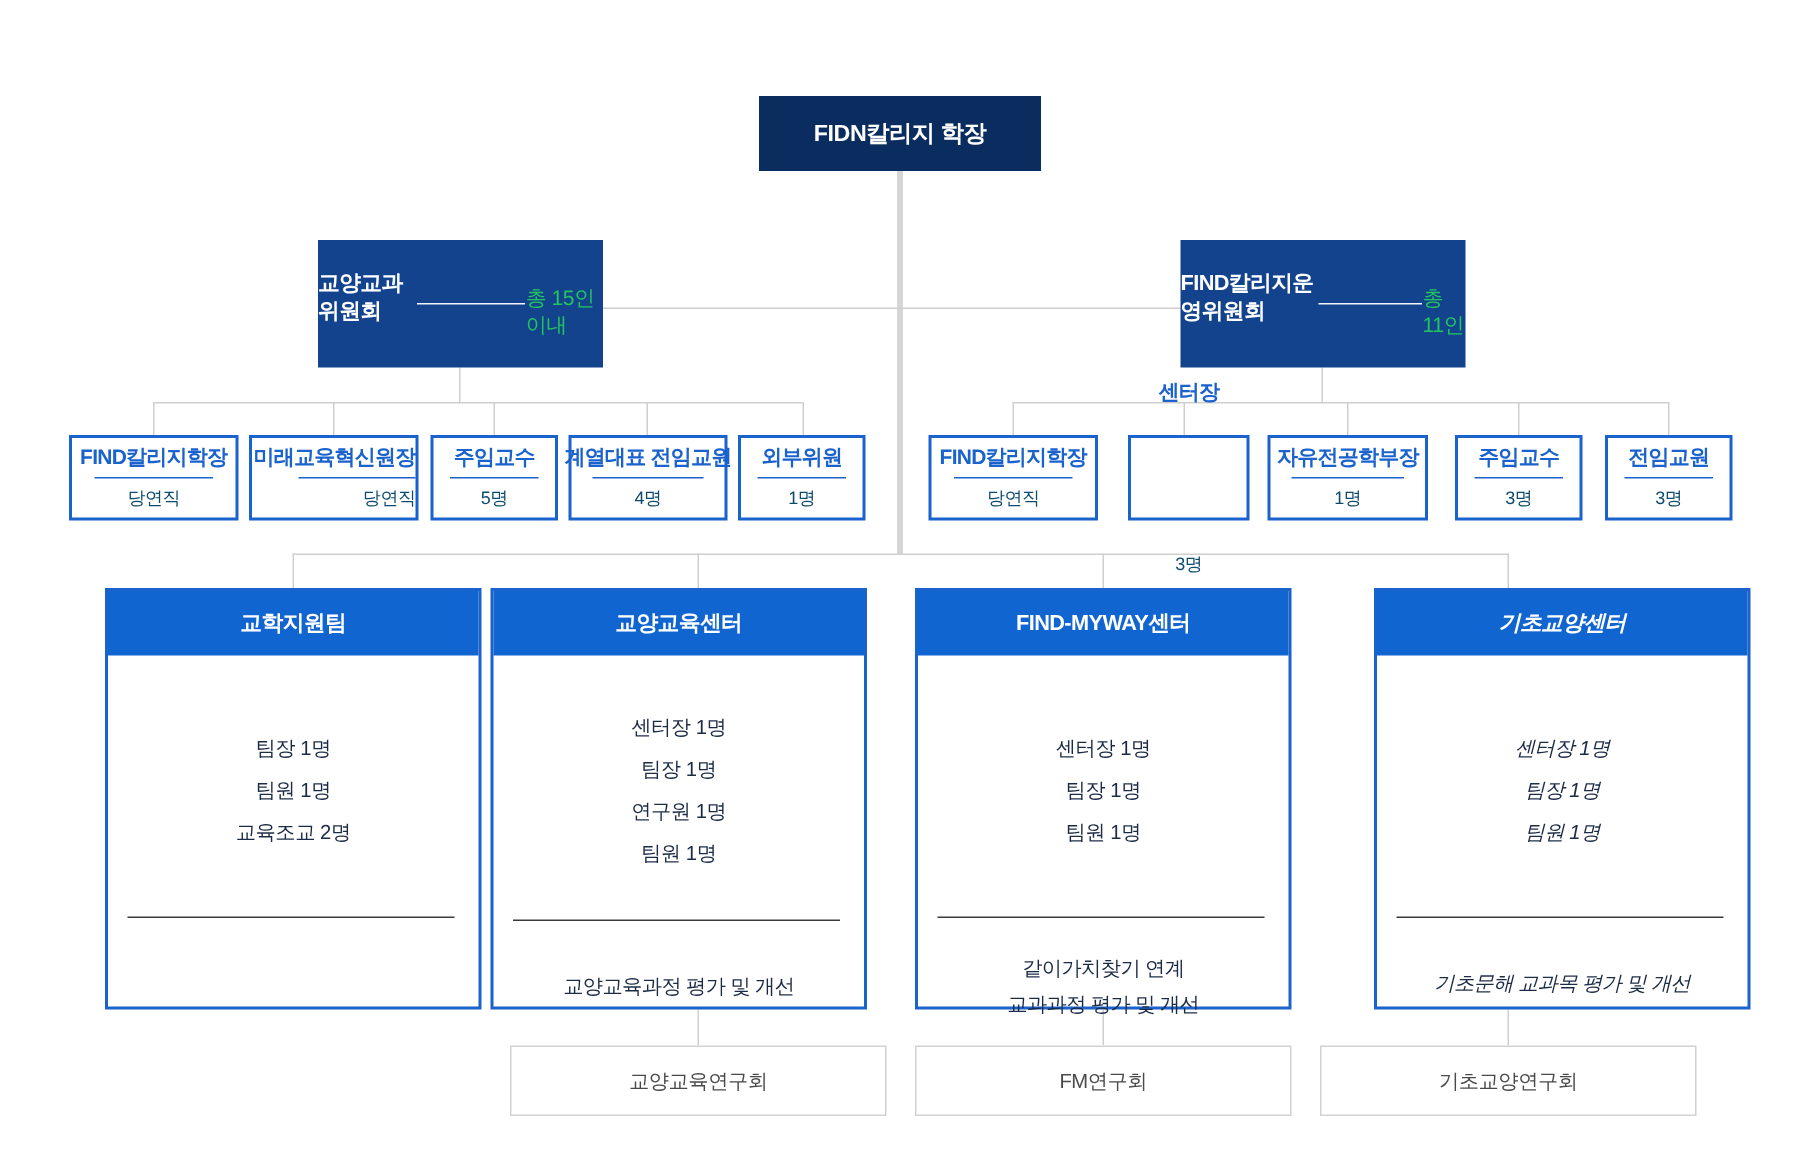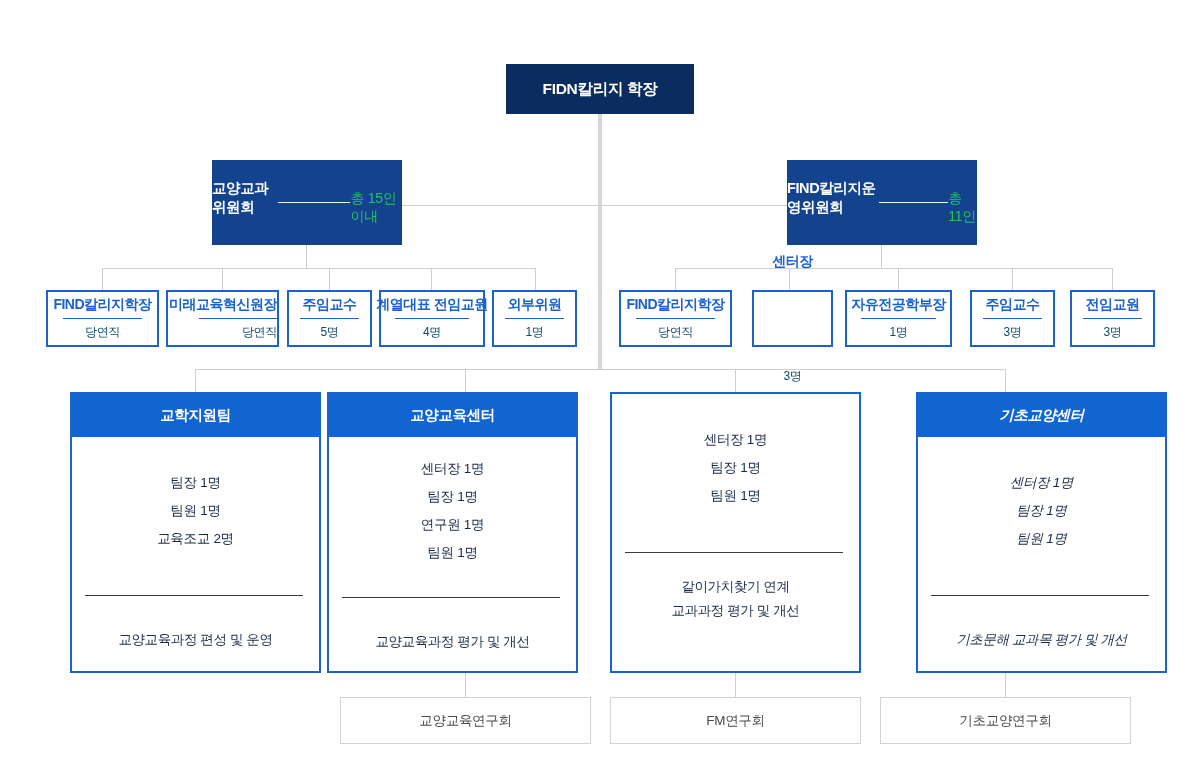--- a/index.html
+++ b/index.html
@@ -137,21 +137,21 @@
     color: #ffffff;
     font-size: 14.5px;
     font-weight: bold;
     letter-spacing: -0.4px;
   }
   .dept .body {
     flex: 1 1 auto;
     display: flex;
     flex-direction: column;
     align-items: flex-end;
-    padding: 0 16px;
+    padding: 16px 16px;
     box-sizing: border-box;
   }
   .dept .staff {
     display: flex;
     flex-direction: column;
     align-items: center;
     width: 100%;
   }
   .dept .staff .line {
     color: #1b2a45;
@@ -322,23 +322,20 @@
     <div class="head">
       <span class="t">교학지원팀</span>
     </div>
     <div class="body">
       <div class="staff">
         <span class="line">팀장 1명</span>
         <span class="line">팀원 1명</span>
         <span class="line">교육조교 2명</span>
       </div>
       <div class="divider"></div>
-      <div class="funcs">
-        <span class="line">교양교육과정 편성 및 운영</span>
-      </div>
     </div>
   </div>
 
   <div class="dept d1" style="left:327px;">
     <div class="head">
       <span class="t">교양교육센터</span>
     </div>
     <div class="body">
       <div class="staff">
         <span class="line">센터장 1명</span>
@@ -347,20 +344,23 @@
         <span class="line">팀원 1명</span>
       </div>
       <div class="divider"></div>
       <div class="funcs">
         <span class="line">교양교육과정 평가 및 개선</span>
       </div>
     </div>
   </div>
 
   <div class="dept d2" style="left:610px;">
+    <div class="head">
+      <span class="t">FIND-MYWAY센터</span>
+    </div>
     <div class="body">
       <div class="staff">
         <span class="line">센터장 1명</span>
         <span class="line">팀장 1명</span>
         <span class="line">팀원 1명</span>
       </div>
       <div class="divider"></div>
       <div class="funcs">
         <span class="line">같이가치찾기 연계</span>
         <span class="line">교과과정 평가 및 개선</span>

